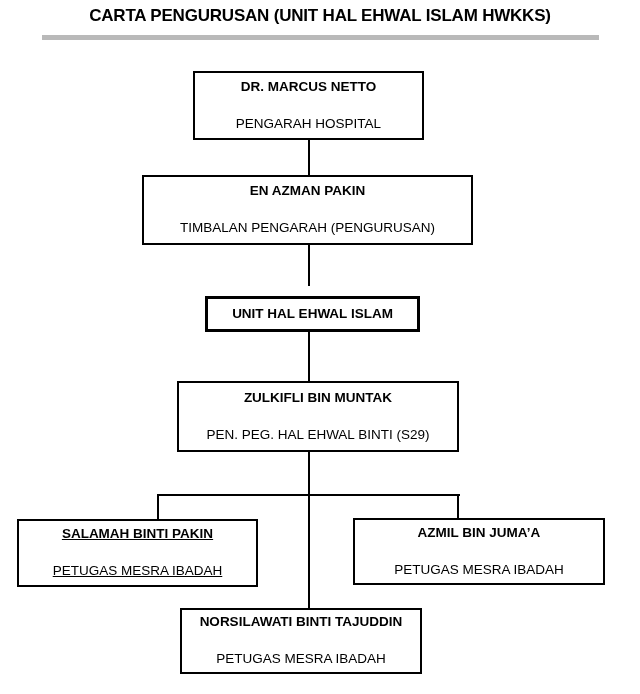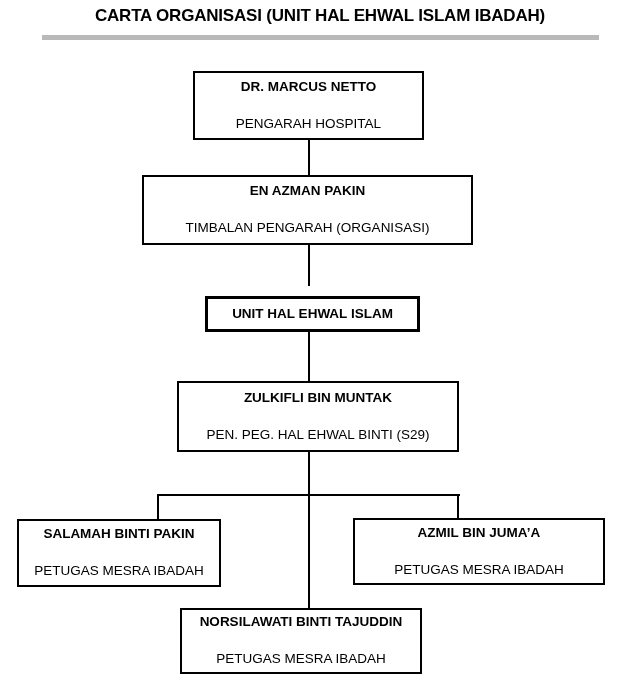--- a/index.html
+++ b/index.html
@@ -60,61 +60,61 @@
     line-height: 1.1;
     white-space: nowrap;
   }
   .node.emphasis {
     border-width: 3px;
   }
   .node-director    { left: 193px; top: 71px;  width: 231px; height: 69px; }
   .node-deputy      { left: 142px; top: 175px; width: 331px; height: 70px; }
   .node-unit        { left: 205px; top: 296px; width: 215px; height: 36px; }
   .node-officer     { left: 177px; top: 381px; width: 282px; height: 71px; }
-  .node-staff-left  { left: 17px;  top: 519px; width: 204px; height: 68px; }
+  .node-staff-left  { left: 17px;  top: 519px; width: 241px; height: 68px; text-decoration: underline; }
   .node-staff-right { left: 353px; top: 518px; width: 252px; height: 67px; text-align: right; }
   .node-staff-center{ left: 180px; top: 608px; width: 242px; height: 66px; }
   .line {
     position: absolute;
     background: var(--color-connector, #000000);
     z-index: 1;
   }
   .v1 { left: 308px; top: 140px; width: 2px; height: 35px; }
   .v2 { left: 308px; top: 245px; width: 2px; height: 41px; }
   .v3 { left: 308px; top: 320px; width: 2px; height: 61px; }
   .v4 { left: 308px; top: 452px; width: 2px; height: 156px; }
   .h1 { left: 157px; top: 494px; width: 303px; height: 2px; }
   .vL { left: 157px; top: 494px; width: 2px; height: 26px; }
   .vR { left: 457px; top: 494px; width: 2px; height: 25px; }
 </style>
 </head>
 <body>
 
 <div class="canvas">
 
-  <div class="chart-title">CARTA ORGANISASI (UNIT HAL EHWAL ISLAM IBADAH)</div>
+  <div class="chart-title">CARTA PENGURUSAN (UNIT HAL EHWAL ISLAM HWKKS)</div>
 
   <div class="title-rule"></div>
 
   <div class="line v1"></div>
   <div class="line v2"></div>
   <div class="line v3"></div>
   <div class="line v4"></div>
   <div class="line h1"></div>
   <div class="line vL"></div>
   <div class="line vR"></div>
 
   <div class="node node-director">
     <div class="name">DR. MARCUS NETTO</div>
     <div class="role">PENGARAH HOSPITAL</div>
   </div>
 
   <div class="node node-deputy">
     <div class="name">EN AZMAN PAKIN</div>
-    <div class="role">TIMBALAN PENGARAH (ORGANISASI)</div>
+    <div class="role">TIMBALAN PENGARAH (PENGURUSAN)</div>
   </div>
 
   <div class="node emphasis node-unit">
     <div class="name">UNIT HAL EHWAL ISLAM</div>
   </div>
 
   <div class="node node-officer">
     <div class="name">ZULKIFLI BIN MUNTAK</div>
     <div class="role">PEN. PEG. HAL EHWAL BINTI (S29)</div>
   </div>

